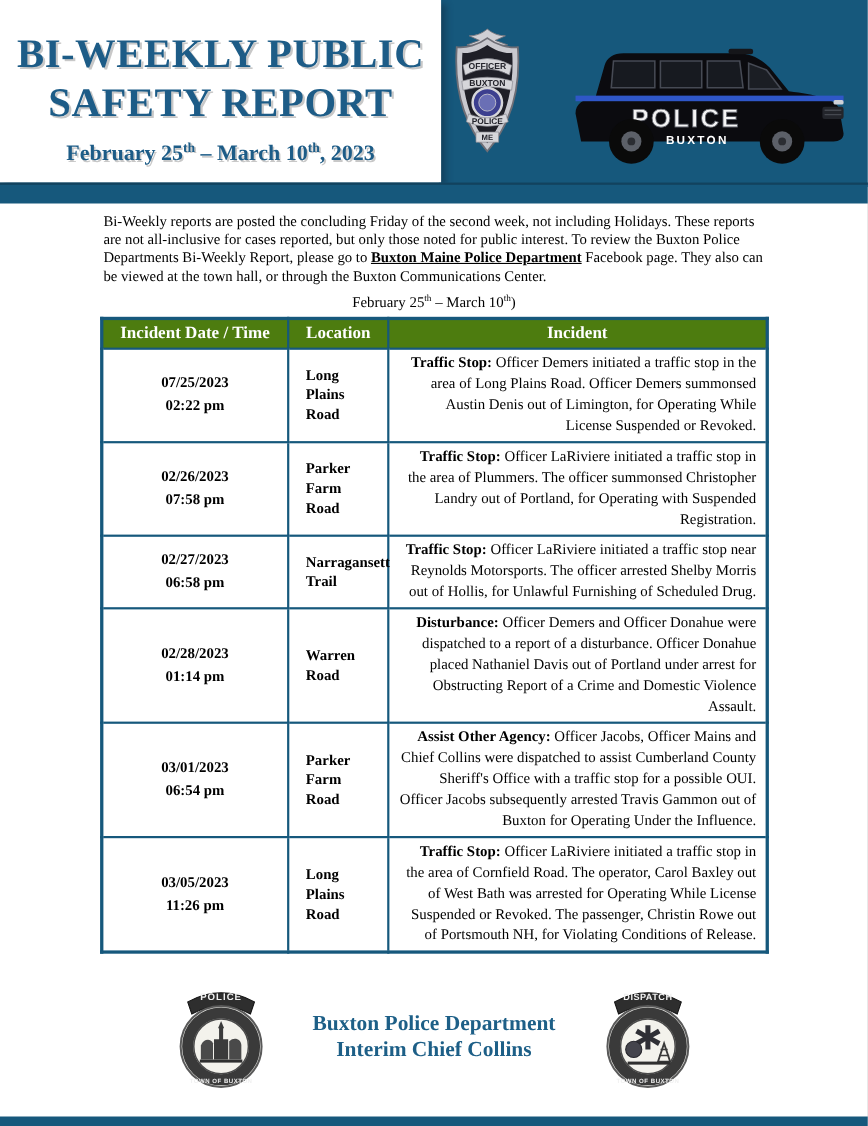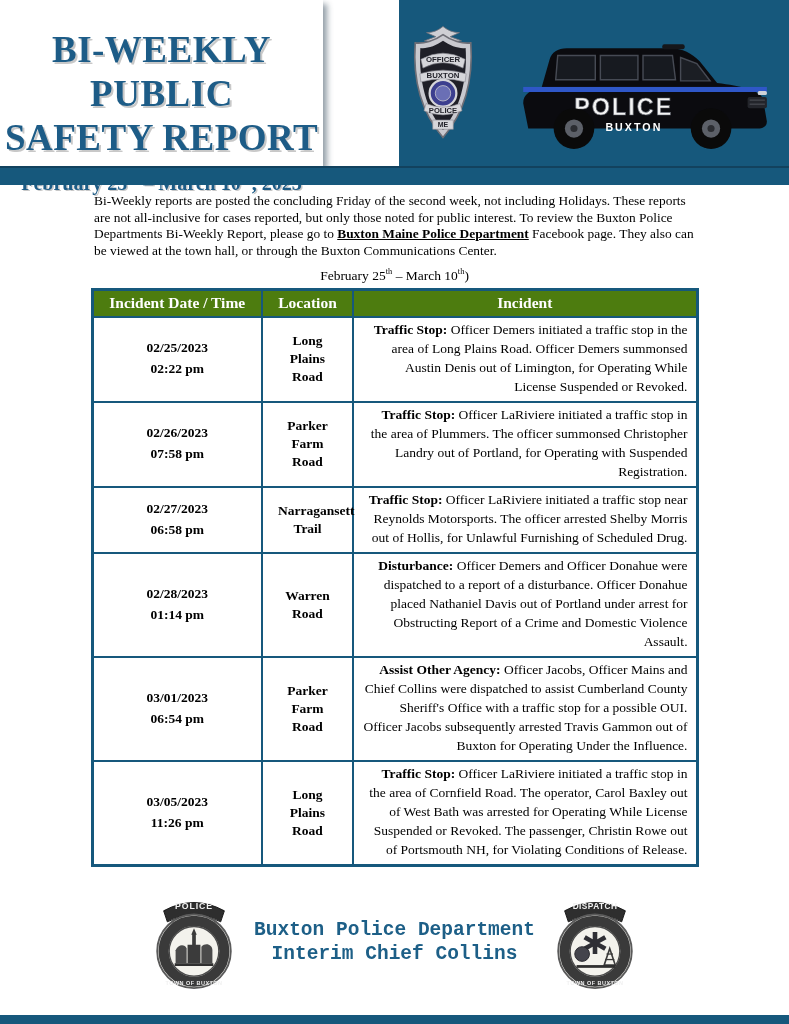--- a/index.html
+++ b/index.html
@@ -10,21 +10,21 @@
   }
 
   
   .header { position:relative; height:185px; }
   .header-teal-panel { position:absolute; left:399px; top:0; width:390px; height:170px; background:#16587C; }
   .header-bar {
     position:absolute; left:0; top:166px; width:789px; height:19px;
     background:#16587C; border-top:2px solid #12425E; box-sizing:border-box;
   }
   .header-white-box {
-    position:absolute; left:0; top:0; width:323px; height:166px; background:#fff;
+    position:absolute; left:0; top:0; width:401px; height:166px; background:#fff;
     box-shadow:4px 4px 6px rgba(15,40,60,.45);
   }
   .title {
     margin-top:28px; text-align:center; font-weight:bold; font-size:37px; line-height:44px;
     color:#1D5C87; letter-spacing:.5px; text-shadow:2px 2px 0 #C8C8C8;
   }
   .date-range {
     text-align:center; font-weight:bold; font-size:20px; color:#1D5C87;
     margin-top:11px; text-shadow:1.5px 1.5px 0 #C8C8C8;
   }
@@ -43,27 +43,27 @@
     width:605px; margin:4px auto 0 auto; border-collapse:collapse;
     border:3px solid #16587C; table-layout:fixed;
   }
   .incident-table th {
     background:#4d7c0f; color:#fff; font-size:15.5px; font-weight:bold;
     padding:3px 0 4px 0; border:2px solid #16587C;
   }
   .incident-table th + th { border-left:2px solid #B9CCD8;margin-top:40px; }
   .incident-table td { border:2.5px solid #16587C; font-size:13.5px; background:#fff; }
   .date-cell { text-align:center; font-weight:bold; vertical-align:middle; line-height:1.55; }
-  .location-cell { text-align:center; font-weight:bold; vertical-align:middle; line-height:1.35; padding:0 15px; }
+  .location-cell { font-weight:bold; vertical-align:middle; line-height:1.35; padding:0 15px; }
   .incident-cell { padding:2px 8px 5px 8px; vertical-align:top; line-height:19px; text-align:right; }
   .incident-type { font-weight:bold; }
 
   
   .footer { margin-top:26px; display:flex; justify-content:center; align-items:center; gap:14px; }
-  .footer-text { text-align:center; color:#1D5F87; font-weight:bold; font-size:19.5px; line-height:23.5px; min-width:268px;font-family:Liberation Mono, monospace; }
+  .footer-text { text-align:center; color:#1D5F87; font-weight:bold; font-size:19.5px; line-height:23.5px; min-width:268px; }
   .patch-svg { flex:0 0 auto; }
 
   .bottom-bar { position:absolute; left:0; bottom:0; width:789px; height:9px; background:#16587C; }
 
   svg text { font-family:"Liberation Sans", sans-serif; }
 </style>
 </head>
 <body>
 
 <div class="page">
@@ -133,21 +133,21 @@
     <thead>
       <tr>
         <th>Incident Date / Time</th>
         <th>Location</th>
         <th>Incident</th>
       </tr>
     </thead>
     <tbody>
     <tr>
       <td class="date-cell">
-        <div>02/25/2023</div>
+        <div>07/25/2023</div>
         <div>02:22 pm</div>
       </td>
       <td class="location-cell">Long Plains Road</td>
       <td class="incident-cell"><span class="incident-type">Traffic Stop:</span><span> Officer Demers initiated a traffic stop in the area of Long Plains Road. Officer Demers summonsed Austin Denis out of Limington, for Operating While License Suspended or Revoked.</span></td>
     </tr>
 
     <tr>
       <td class="date-cell">
         <div>02/26/2023</div>
         <div>07:58 pm</div>

